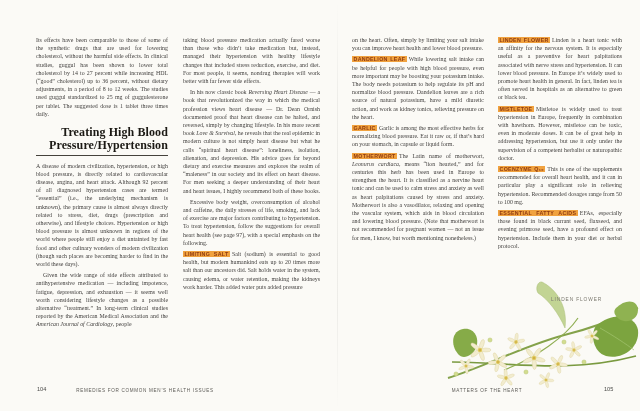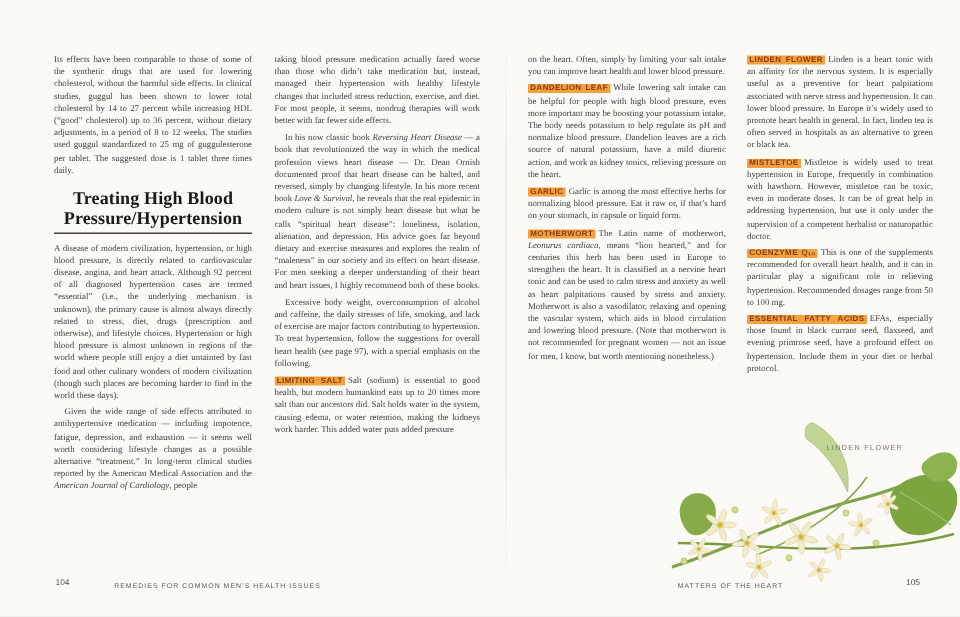--- a/index.html
+++ b/index.html
@@ -21,21 +21,21 @@
   .indent{text-indent:7px;}
   .section{margin-top:4.5px;}
   .label{
     background:var(--highlight_bg,#f0a23f);color:var(--highlight_text,#8f3a10);
     font-family:"Liberation Sans",sans-serif;font-weight:bold;
     font-size:5.3px;letter-spacing:.3px;padding:0 1.5px;margin-right:2px;white-space:nowrap;
   }
   .heading{
     font-family:"Liberation Serif",serif;font-weight:bold;
     font-size:12px;line-height:13px;color:var(--heading_text,#1b1914);
-    margin:8px 0 0;text-align:center;letter-spacing:.1px;
+    margin:8px 0 0;text-align:right;letter-spacing:.1px;
   }
   .heading-rule{border:none;border-top:1px solid var(--rule,#45423c);margin:3px 0 5.5px;}
   .folio{position:absolute;top:386px;font-size:5.6px;color:#4a4a48;font-family:"Liberation Sans",sans-serif;}
   #folio-left{left:37px;}
   #folio-right{left:604px;}
   .runhead{position:absolute;top:387.5px;font-size:4.6px;letter-spacing:.7px;color:#5c5a56;
     font-family:"Liberation Sans",sans-serif;text-align:center;width:150px;}
   #runhead-left{left:70px;}
   #runhead-right{left:412px;}
   .caption{position:absolute;left:551px;top:297px;font-size:4.8px;letter-spacing:.9px;

